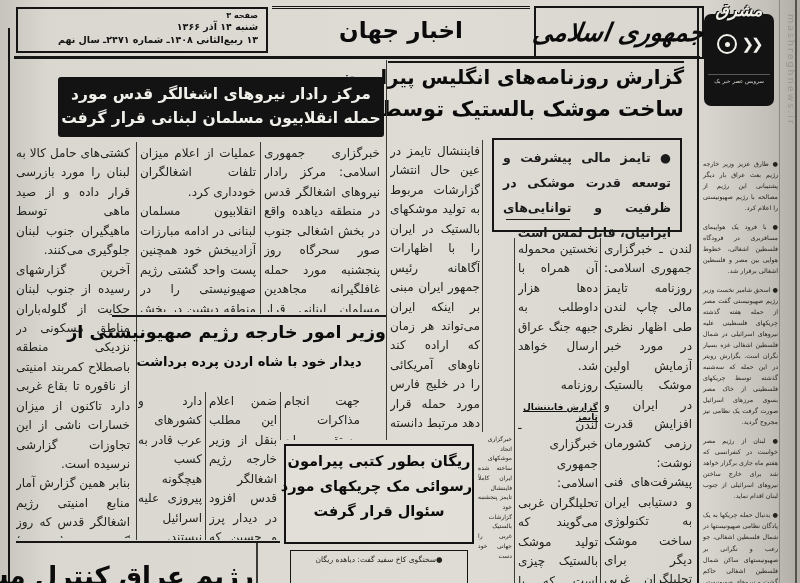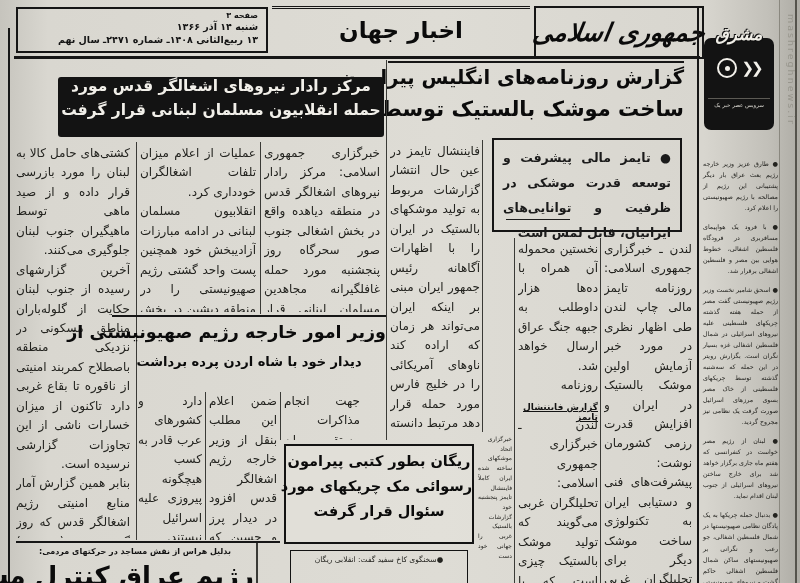--- a/index.html
+++ b/index.html
@@ -35,21 +35,21 @@
     <div class="headline" style="font-size:23px;margin-top:8px;">اخبار جهان</div>
   </div>
 
   <div class="abs boxed" style="left:534px;top:6px;width:166px;height:49px;display:flex;align-items:center;justify-content:center;">
     <span class="headline" style="font-size:25px;font-style:italic;display:inline-block;transform:skewX(-9deg);">جمهوری اسلامی</span>
   </div>
 
   <div class="abs rule" style="left:14px;top:56px;width:686px;height:3px;"></div>
   <div class="abs rule" style="left:697px;top:6px;width:2px;height:577px;"></div>
 
-  <div class="abs" style="left:702px;top:28px;width:74px;height:112px;text-decoration:underline;">
+  <div class="abs" style="left:702px;top:4px;width:74px;height:112px;text-decoration:underline;">
     <div style="position:absolute;left:0;top:-4px;width:100%;text-align:center;font-size:17px;font-weight:bold;font-style:italic;color:#efede6;text-shadow:0 0 1px #111,1px 1px 0 #111,-1px -1px 0 #111;z-index:2;">مشرق</div>
     <div style="position:absolute;left:2px;top:10px;width:70px;height:92px;background:#131313;border-radius:7px;z-index:1;">
       <div style="display:flex;align-items:center;justify-content:center;gap:4px;height:60px;">
         <span style="color:#f2f0ea;font-size:15px;letter-spacing:-3px;">❮❮</span>
         <span style="width:16px;height:16px;border:2.5px solid #f2f0ea;border-radius:50%;display:inline-flex;align-items:center;justify-content:center;">
           <span style="width:5px;height:5px;background:#f2f0ea;border-radius:50%;"></span>
         </span>
       </div>
       <div style="border-top:1px solid #5c5a54;margin:0 4px;padding-top:3px;text-align:center;color:#d8d6cf;font-size:5.5px;">سرویس عصر خبر یک</div>
     </div>
@@ -83,21 +83,21 @@
 روزنامه اقتصادی چاپ لندن می‌افزاید: پیشرفت و توسعه قدرت موشکی ایران دیگر تحلیلگران غربی را متعجب نمی‌کند این تکنولوژی در ظرفیت و توانائی‌های ایرانیان قابل لمس است و هر چند تولید انبوه یک موشک و چرخبال کوچکی که بتواند هدف موشک را بزند به عملیات پیچیده نیازمند است.</div>
   <div class="abs smallbold" style="left:518px;top:402px;width:80px;font-size:9px;text-align:right;text-decoration:underline;">گزارش فایننشال تایمز</div>
   <div class="abs bodycol" style="left:518px;top:416px;width:80px;height:167px;">لندن ـ خبرگزاری جمهوری اسلامی: تحلیلگران غربی می‌گویند که تولید موشک بالستیک چیزی است که با کارآئیهای تکنولوژیکی ایران مطابقت دارد.
 روزنامه انگلیسی فایننشال تایمز در شماره روز پنجشنبه تاکید کرده است انتشار گزارشات مربوط به تولید موشکهای بالستیک از سوی ایران تحلیلگران را متعجب نکرده است زیرا مشهور است ایران به کارآئیهای مؤثر در زمینه تکنولوژی مدرن دست یافته است.</div>
   <div class="abs bodycol" style="left:604px;top:240px;width:88px;height:343px;">لندن ـ خبرگزاری جمهوری اسلامی: روزنامه تایمز مالی چاپ لندن طی اظهار نظری در مورد خبر آزمایش اولین موشک بالستیک در ایران و افزایش قدرت رزمی کشورمان نوشت: پیشرفت‌های فنی و دستیابی ایران به تکنولوژی ساخت موشک دیگر برای تحلیلگران غربی یک امر غریب و غیرواقعی بشمار نمی‌آید.
 تایمز مالی در شماره روز پنجشنبه خود در این زمینه نوشت: رئیس جمهوری ایران روز سه شنبه گفت: ایران اکنون می‌تواند کشتی‌های آمریکائی را در خلیج فارس هدف قرار دهد.
 این اظهارات با گزارش‌های بعدی که ایران موشکهای زمین به زمین خود را تکمیل‌تر و پیشرفته‌تر کرده و در نظر دارد آنها را در چند روز آینده در خط جبهه مستقر کند تعقیب شد.
 تایمز مالی می‌افزاید یک گزارش منتشر شده در روزنامه جمهوری اسلامی حاکیست این موشک با موفقیت آزمایش شده و</div>
   <div class="abs bodycol" style="left:478px;top:434px;width:34px;height:149px;font-size:6px;">خبرگزاری اتحاد موشکهای ساخته شده ایران کاملاً فایننشال تایمز پنجشنبه خود گزارشات بالستیک غربی را جهانی خود دست</div>
 
-  <div class="abs" style="left:58px;top:77px;width:326px;height:60px;background:#131313;border-radius:3px;color:#f1efe9;text-align:center;padding-top:0;box-sizing:border-box;">
+  <div class="abs" style="left:58px;top:77px;width:326px;height:60px;background:#131313;border-radius:3px;color:#f1efe9;text-align:center;padding-top:8px;box-sizing:border-box;">
     <div style="font-size:15.5px;font-weight:bold;white-space:nowrap;">مرکز رادار نیروهای اشغالگر قدس مورد</div>
     <div style="font-size:15.5px;font-weight:bold;white-space:nowrap;margin-top:6px;">حمله انقلابیون مسلمان لبنانی قرار گرفت</div>
   </div>
 
   <div class="abs rule" style="left:260px;top:142px;width:1px;height:172px;background:#3a3a36;"></div>
   <div class="abs rule" style="left:136px;top:142px;width:1px;height:398px;background:#3a3a36;"></div>
 
   <div class="abs bodycol" style="left:264px;top:144px;width:116px;height:168px;">خبرگزاری جمهوری اسلامی: مرکز رادار نیروهای اشغالگر قدس در منطقه دیاهده واقع در بخش اشغالی جنوب صور سحرگاه روز پنجشنبه مورد حمله غافلگیرانه مجاهدین مسلمان لبنانی قرار گرفت.
 به گزارش خبرگزاری جمهوری اسلامی از جنوب لبنان انقلابیون مسلمان لبنانی در این تهاجم ضمن انهدام کلیه تجهیزات الکتریکی دشمن در این مرکز گروهی از افراد مستقر در آن را نیز به هلاکت رساندند. رادیوی صدای امید وابسته به مزدوران اسرائیل ضمن اعتراف به این</div>
   <div class="abs bodycol" style="left:140px;top:144px;width:116px;height:168px;">عملیات از اعلام میزان تلفات اشغالگران خودداری کرد.
@@ -121,22 +121,21 @@
 رادیو اسرائیل در رابطه با این هشدار اضافه کرد کشورهای عربی بیش از هر زمان دیگر به شکست‌ناپذیری اسرائیل پی برده و قانع شده‌اند که اسرائیل با گرد آوردن آوارگان جنگ جهانی دوم در فلسطین اشغالی از نظر نظامی در وضعیت بالاتری قرار</div>
   <div class="abs bodycol" style="left:138px;top:392px;width:64px;height:148px;">دارد و کشورهای عرب قادر به کسب هیچگونه پیروزی علیه اسرائیل نیستند.
 رادیو اسرائیل این گفتگوی حسین و شیمون پرز را گامی در هموار کردن راه صلح و چارچوب کنفرانس صلح خاورمیانه توسط سازمان ملل توصیف کرده و در همین رابطه از نمایندگان کشورهای عرب در سازمان دعوت کرده است در چگونگی راه‌یابی برای صلح منطقه خاورمیانه با آن گفتگو کنند.</div>
 
   <div class="abs" style="left:284px;top:444px;width:190px;height:100px;border:2.5px solid #131313;box-sizing:border-box;text-align:center;padding-top:7px;background:rgba(230,228,221,0.45);">
     <div class="headline" style="font-size:14.5px;">ریگان بطور کتبی پیرامون</div>
     <div class="headline" style="font-size:14.5px;margin-top:9px;">رسوائی مک چریکهای مورد</div>
     <div class="headline" style="font-size:14.5px;margin-top:9px;">سئوال قرار گرفت</div>
   </div>
   <div class="abs" style="left:290px;top:550px;width:178px;height:40px;border:1.5px solid #131313;box-sizing:border-box;text-align:center;padding-top:4px;">
-    <div style="font-size:7.5px;color:#23231f;">●سخنگوی کاخ سفید گفت: انقلابی ریگان</div>
+    <div style="font-size:7.5px;color:#23231f;">●سخنگوی کاخ سفید گفت: دیاهده ریگان</div>
     <div style="font-size:7.5px;color:#23231f;margin-top:19px;">معادل سوگند به شرف است</div>
   </div>
 
   <div class="abs rule" style="left:16px;top:541px;width:264px;height:2px;"></div>
   <div class="abs rule" style="left:256px;top:543px;width:1.5px;height:40px;background:#3a3a36;"></div>
-  <div class="abs smallbold" style="left:16px;top:547px;width:238px;font-size:8px;text-align:center;">بدلیل هراس از نقش مساجد در حرکتهای مردمی:</div>
   <div class="abs headline" style="left:16px;top:561px;width:238px;font-size:26px;">رژیم عراق کنترل مساجد</div>
 
 </div>
 
 </body></html>

